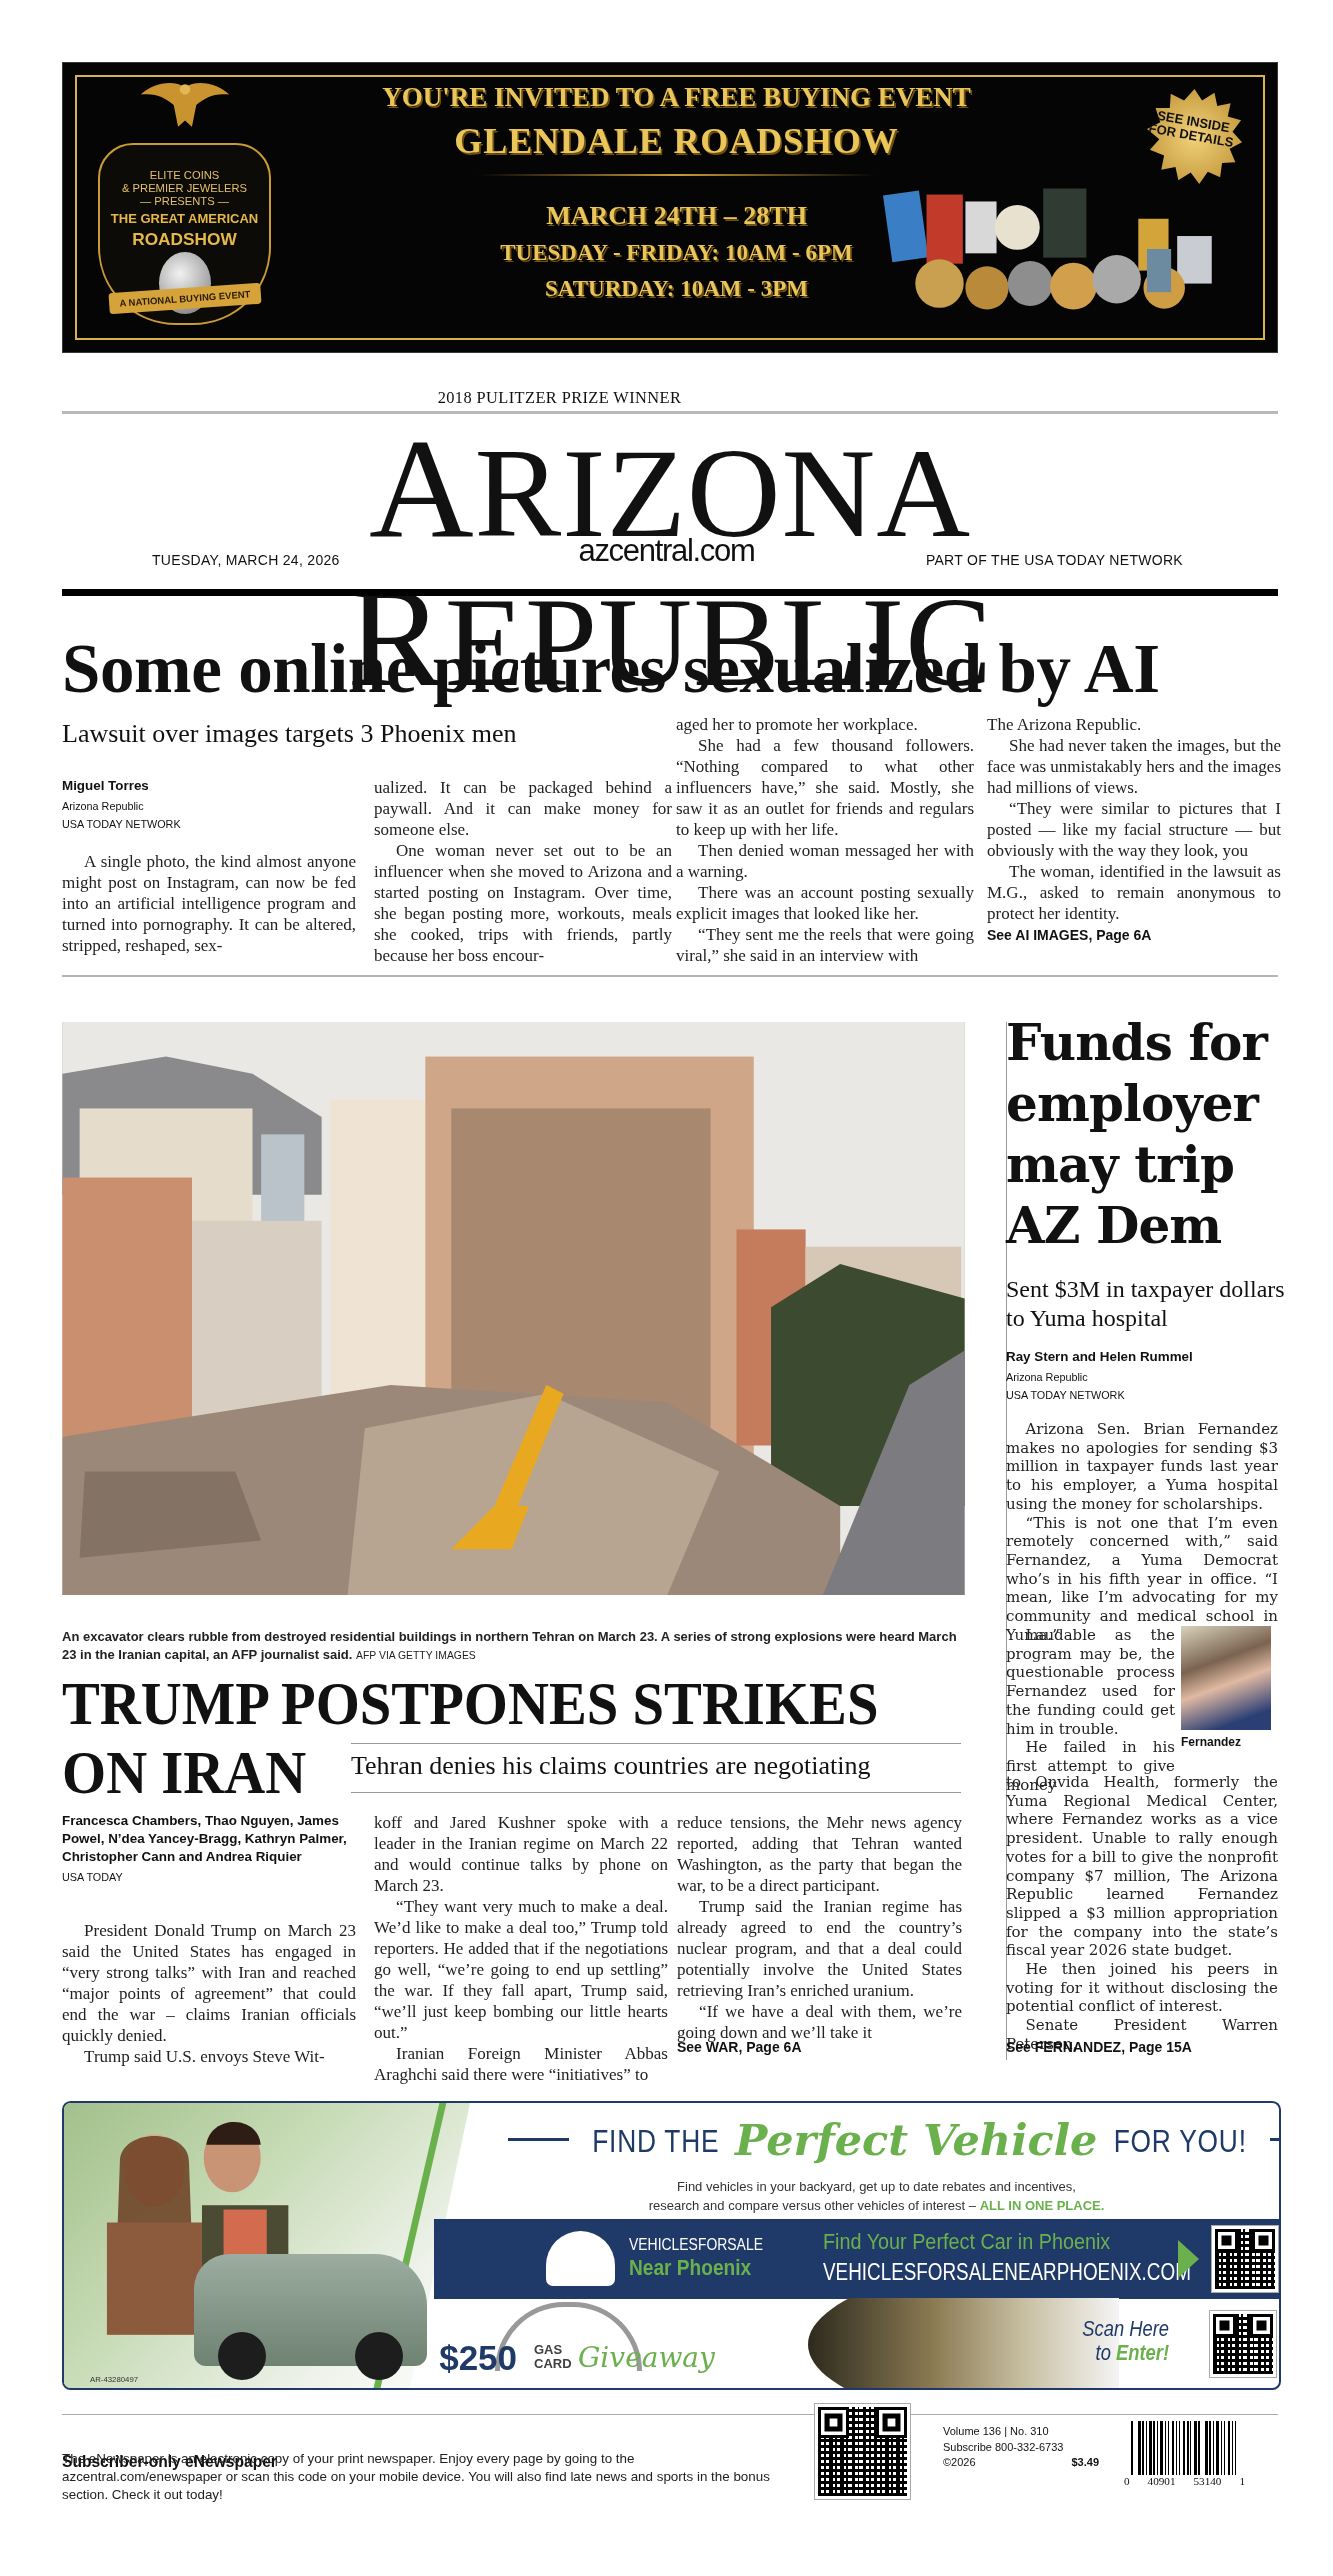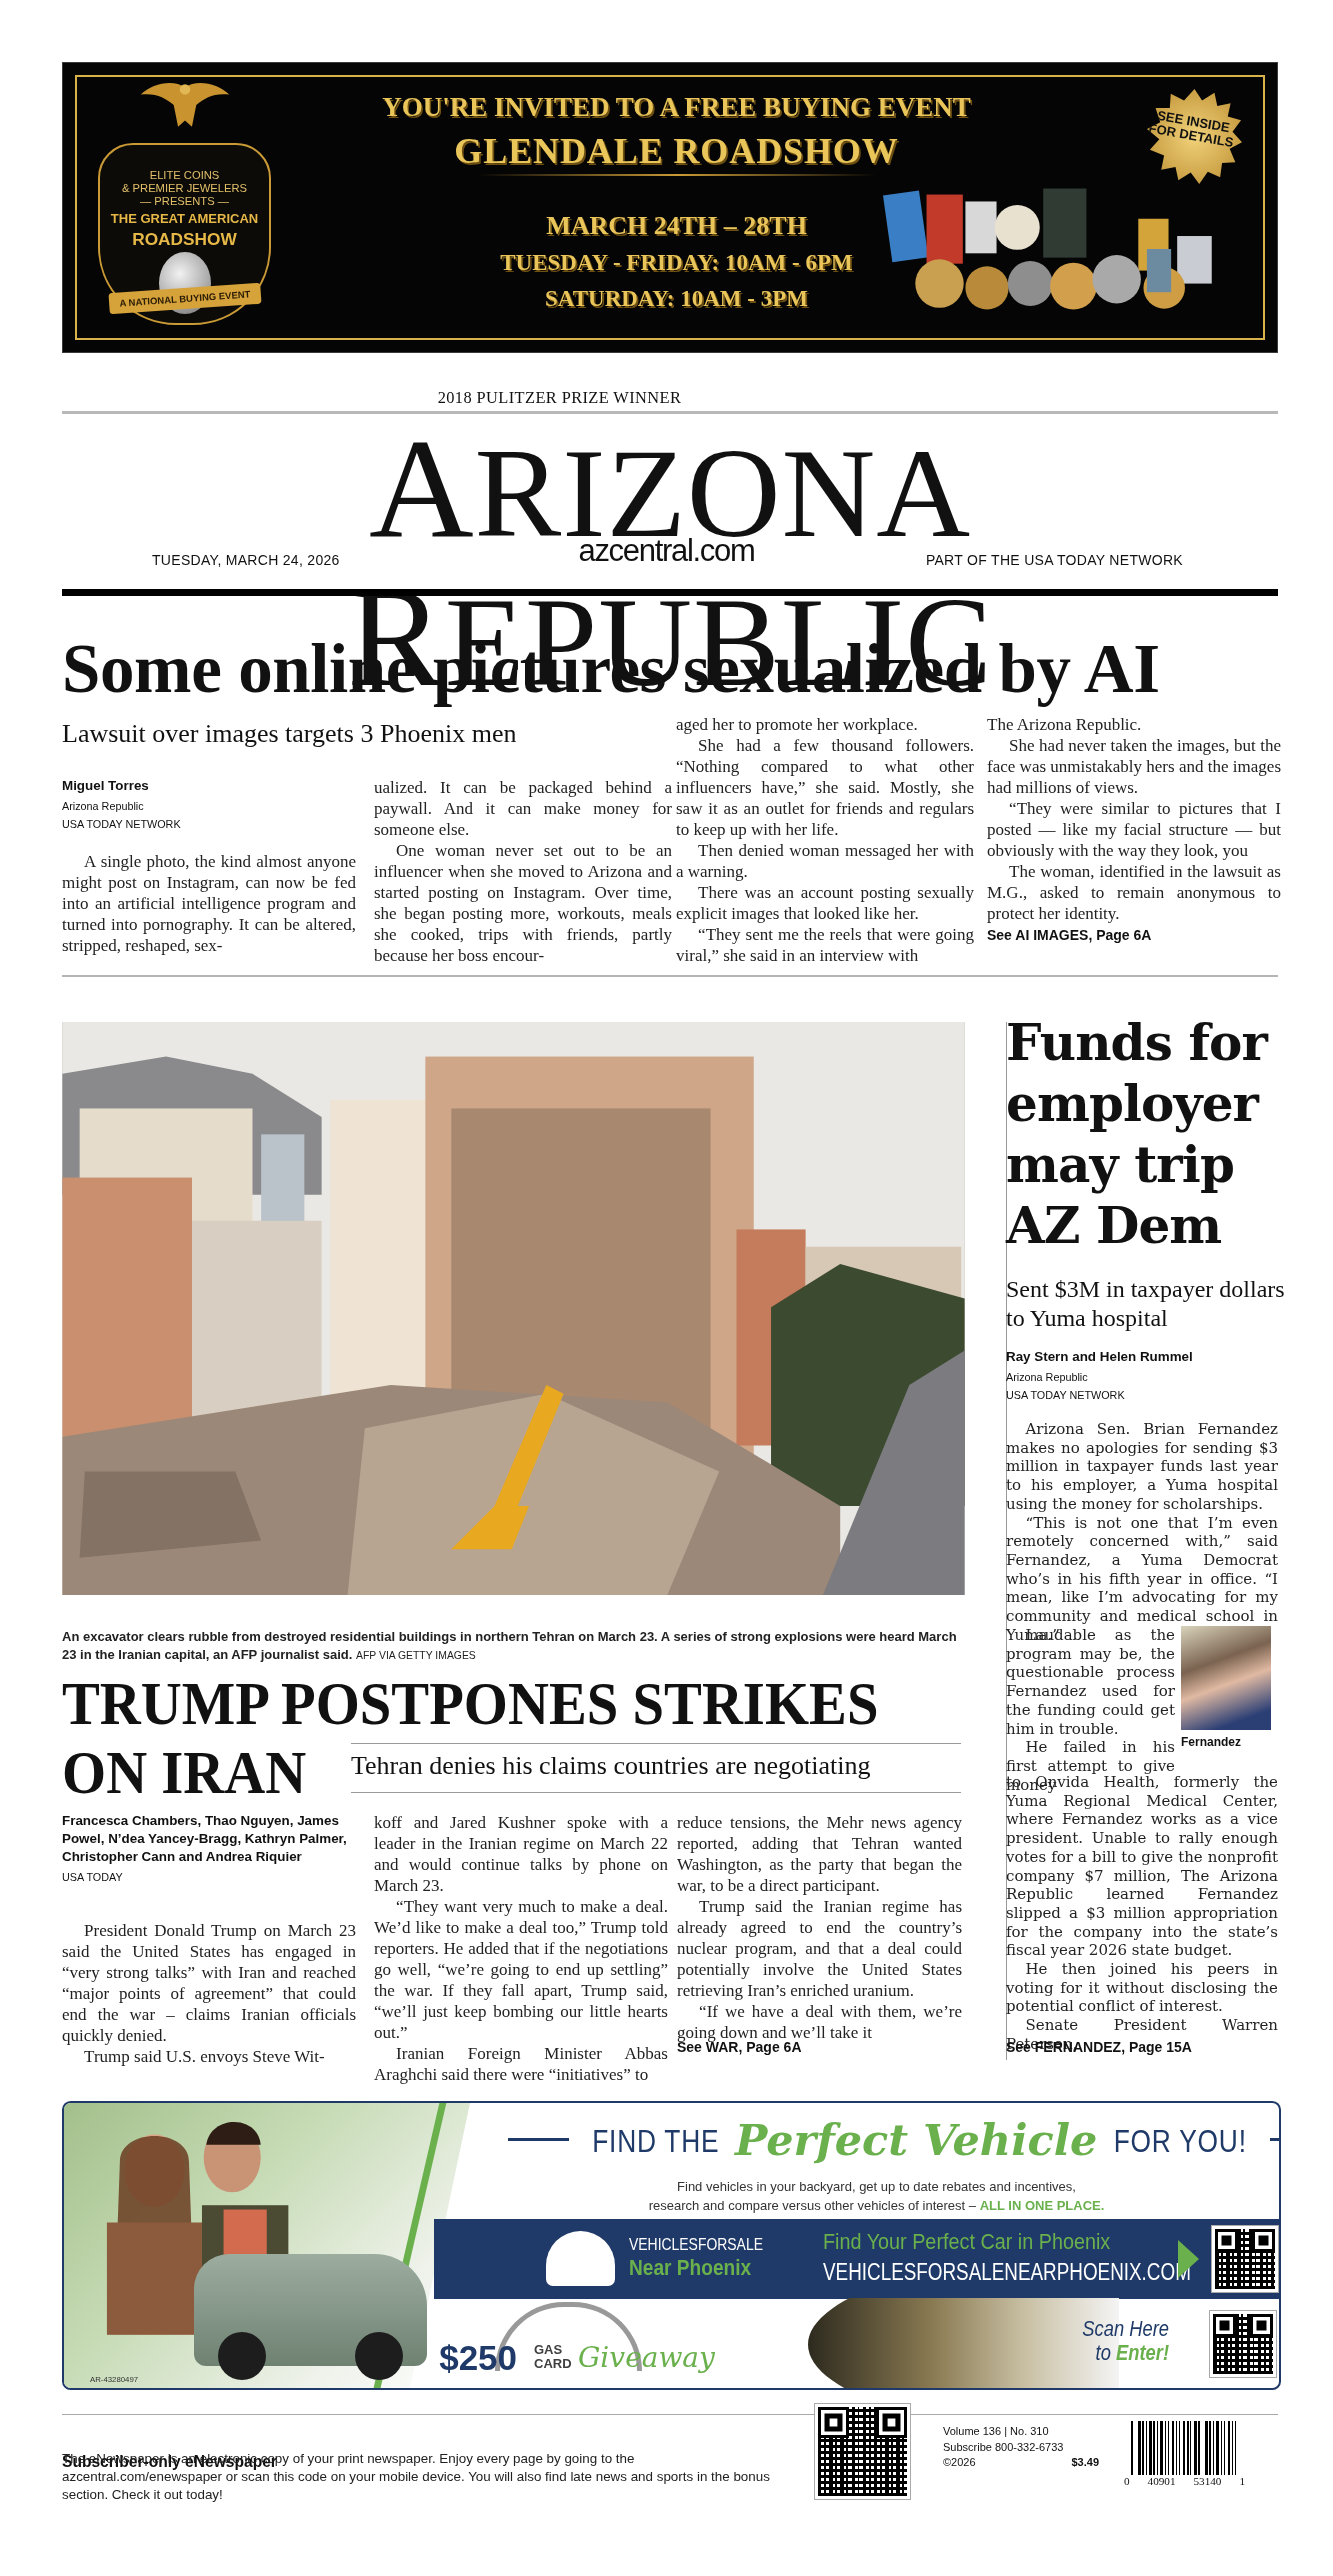--- a/index.html
+++ b/index.html
@@ -11,21 +11,21 @@
 
   
   #top-ad { left: 62px; top: 62px; width: 1216px; height: 291px; background: #050505; border: 1.7px solid #3a3a3a; }
   #top-ad .frame { position: absolute; left: 12px; top: 12px; right: 12px; bottom: 12px; border: 2.6px solid #d8b24a; }
   #top-ad .badge { position: absolute; left: 35px; top: 80px; width: 173px; height: 182px; border: 2.6px solid #c99a35; border-radius: 35px 35px 78px 78px; background: #0c0b08; text-align: center; padding-top: 24px; }
   #top-ad .eagle { position: absolute; left: 76px; top: 15.6px; width: 92px; height: 52px; }
   #top-ad .badge .b1 { font-family: "Liberation Sans", sans-serif; font-size: 11.2px; line-height: 13px; color: #e2c06a; }
   #top-ad .badge .b2 { font-family: "Liberation Sans", sans-serif; font-size: 17.3px; line-height: 19px; font-weight: bold; color: #e6b847; margin-top: 3.5px; }
   #top-ad .badge .coin { width: 52px; height: 62px; border-radius: 50%; margin: 3.5px auto 0; background: radial-gradient(circle at 40% 35%, #f1f1f1, #9a9a9a 70%, #6c6c6c); }
   #top-ad .badge .ribbon { position: absolute; left: 8.6px; right: 8.6px; bottom: 14px; height: 21px; background: #d6a23a; color: #2a1c05; font-family: "Liberation Sans", sans-serif; font-size: 9.5px; font-weight: bold; line-height: 21px; border-radius: 3.5px; transform: rotate(-4deg); }
-  #top-ad .line { position: absolute; left: 285px; width: 657px; text-align: center; font-family: "Liberation Serif", serif; font-weight: bold; color: #e9c55a; text-shadow: 1.7px 1.7px 0 #6e4f12; margin-top: 10px; }
+  #top-ad .line { position: absolute; left: 285px; width: 657px; text-align: center; font-family: "Liberation Serif", serif; font-weight: bold; color: #e9c55a; text-shadow: 1.7px 1.7px 0 #6e4f12; }
   #top-ad .starburst { position: absolute; right: 35px; top: 26px; width: 95px; height: 95px; background: radial-gradient(circle, #f1d27a, #b8882c); clip-path: polygon(50% 0%,58% 12%,71% 4%,74% 18%,88% 15%,85% 29%,99% 33%,90% 45%,100% 56%,87% 63%,93% 77%,79% 78%,77% 93%,64% 87%,55% 100%,46% 88%,33% 96%,30% 82%,15% 85%,18% 70%,3% 64%,13% 53%,0% 42%,14% 35%,9% 20%,24% 20%,25% 5%,39% 12%); text-align:center; }
   #top-ad .starburst span { display:block; font-family: "Liberation Sans", sans-serif; font-weight: bold; font-size: 13px; line-height: 14px; color: #111; padding-top: 26px; transform: rotate(10deg); }
   #top-ad .collect { position: absolute; right: 35px; top: 121px; width: 363px; height: 130px; }
 
   
   #pulitzer { left: 0; width: 1119px; top: 388px; text-align: center; font-family: "Liberation Serif", serif; font-size: 16.4px; letter-spacing: 0.4px; }
   #rule-thin { left: 62px; width: 1216px; top: 411px; height: 2.6px; background: #b8b8b8; }
   #masthead-title { left: 62px; width: 1216px; top: 413px; text-align: center; font-family: "Liberation Serif", serif; font-size: 130px; line-height: 147px; letter-spacing: 0.9px; transform: scaleY(0.98); }
   #masthead-title .big { font-size: 145px; }
   #date { left: 152px; top: 552px; font-family: "Liberation Sans", sans-serif; font-size: 14px; letter-spacing: 0.3px; }

